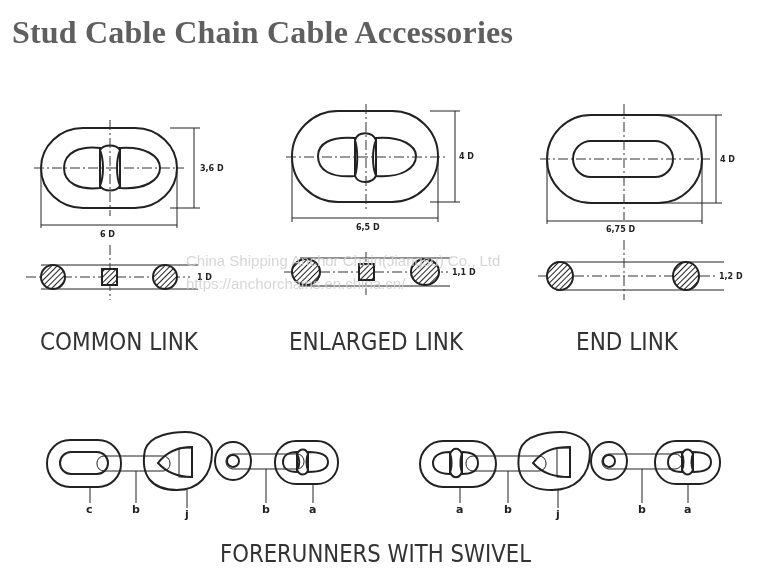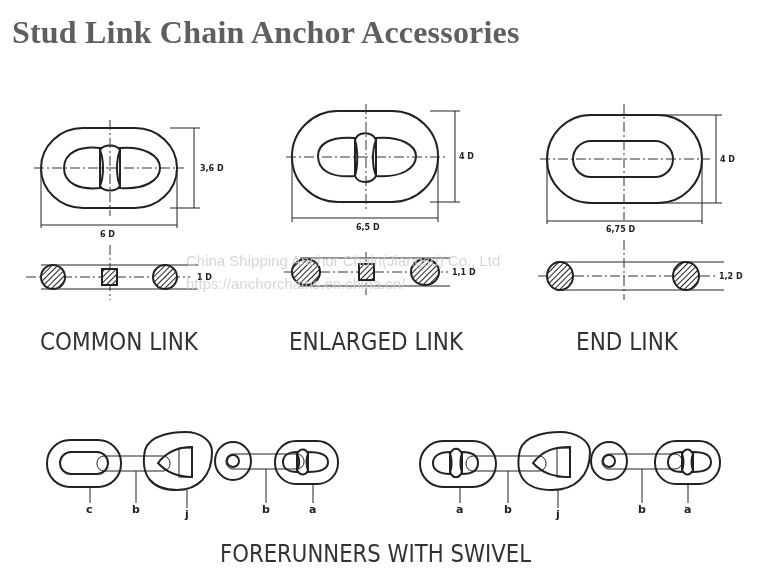--- a/index.html
+++ b/index.html
@@ -19,21 +19,21 @@
     font-family: "DejaVu Sans", sans-serif; font-size: 25px; fill: #333;
     letter-spacing: 0px;
   }
   .letter { font-family: "DejaVu Sans", sans-serif; font-size: 11px; font-weight: bold; fill: #222; }
   .wm { font-family: "Liberation Sans", sans-serif; font-size: 15px; fill: #cfcfcf; opacity: 0.85; }
   .hatch { fill: url(#hatch); stroke: #222; stroke-width: 2; }
 </style>
 </head>
 <body>
 
-<h1 class="title">Stud Link Chain Anchor Accessories</h1>
+<h1 class="title">Stud Cable Chain Cable Accessories</h1>
 
 <svg class="drawing" width="763" height="580" viewBox="0 0 763 580">
   <defs>
     <pattern id="hatch" width="4" height="4" patternUnits="userSpaceOnUse" patternTransform="rotate(45)">
       <rect width="4" height="4" fill="#ffffff"></rect>
       <line x1="0" y1="0" x2="0" y2="4" stroke="#222" stroke-width="2"></line>
     </pattern>
   </defs>
 
   <g>

